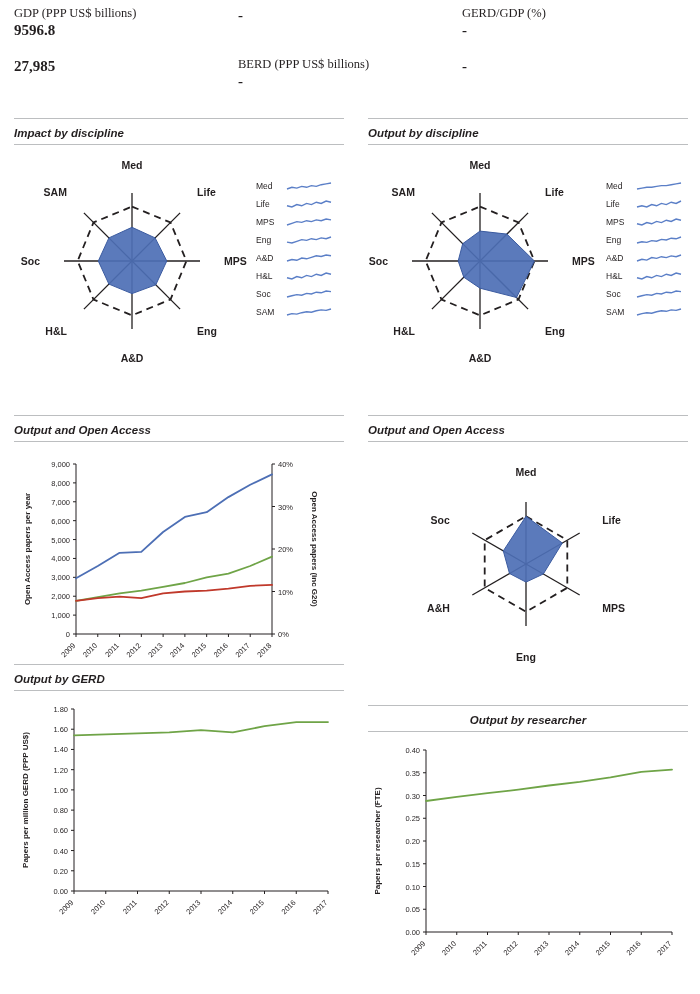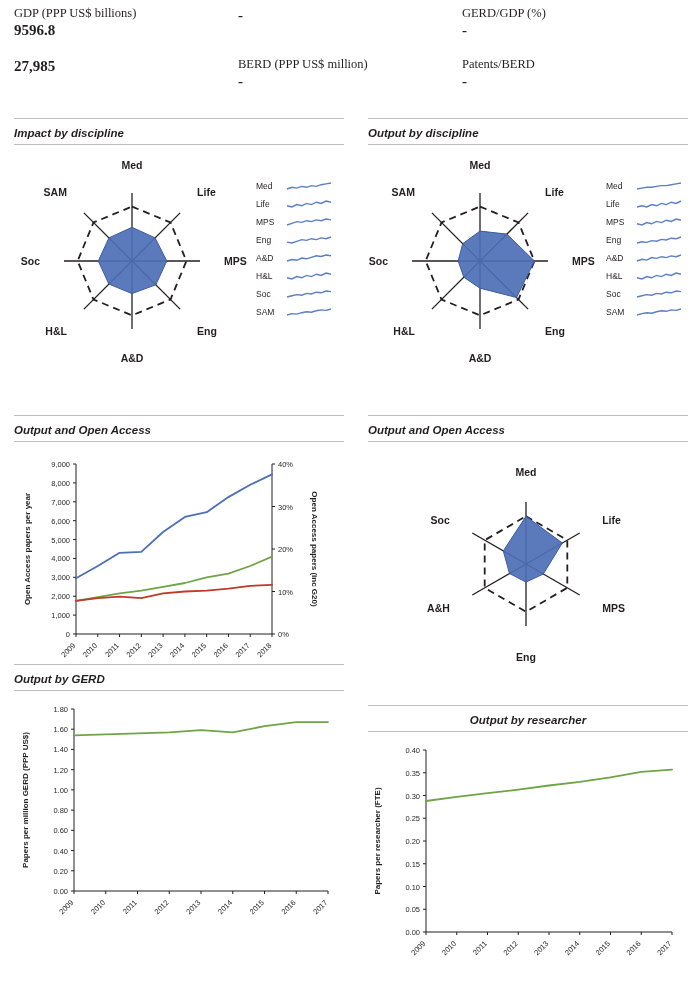--- a/index.html
+++ b/index.html
@@ -129,25 +129,24 @@
       <div class="stat-cell">
         <div class="stat-label">GERD/GDP (%)</div>
         <div class="stat-value">-</div>
       </div>
     </div>
     <div class="stats-row">
       <div class="stat-cell">
         <div class="stat-value">27,985</div>
       </div>
       <div class="stat-cell">
-        <div class="stat-label">BERD (PPP US$ million)</div>
+        <div class="stat-label">BERD (PPP US$ billions)</div>
         <div class="stat-value">-</div>
       </div>
       <div class="stat-cell">
-        <div class="stat-label">Patents/BERD</div>
         <div class="stat-value">-</div>
       </div>
     </div>
   </div>
 
   <div class="panel" style="left:14px; top:118px; width:330px;">
     <div class="rule-top"></div>
     <div class="panel-title" style="padding-top:8px;">Impact by discipline</div>
     <div class="rule"></div>
     <div style="position:relative; height:235px;">

